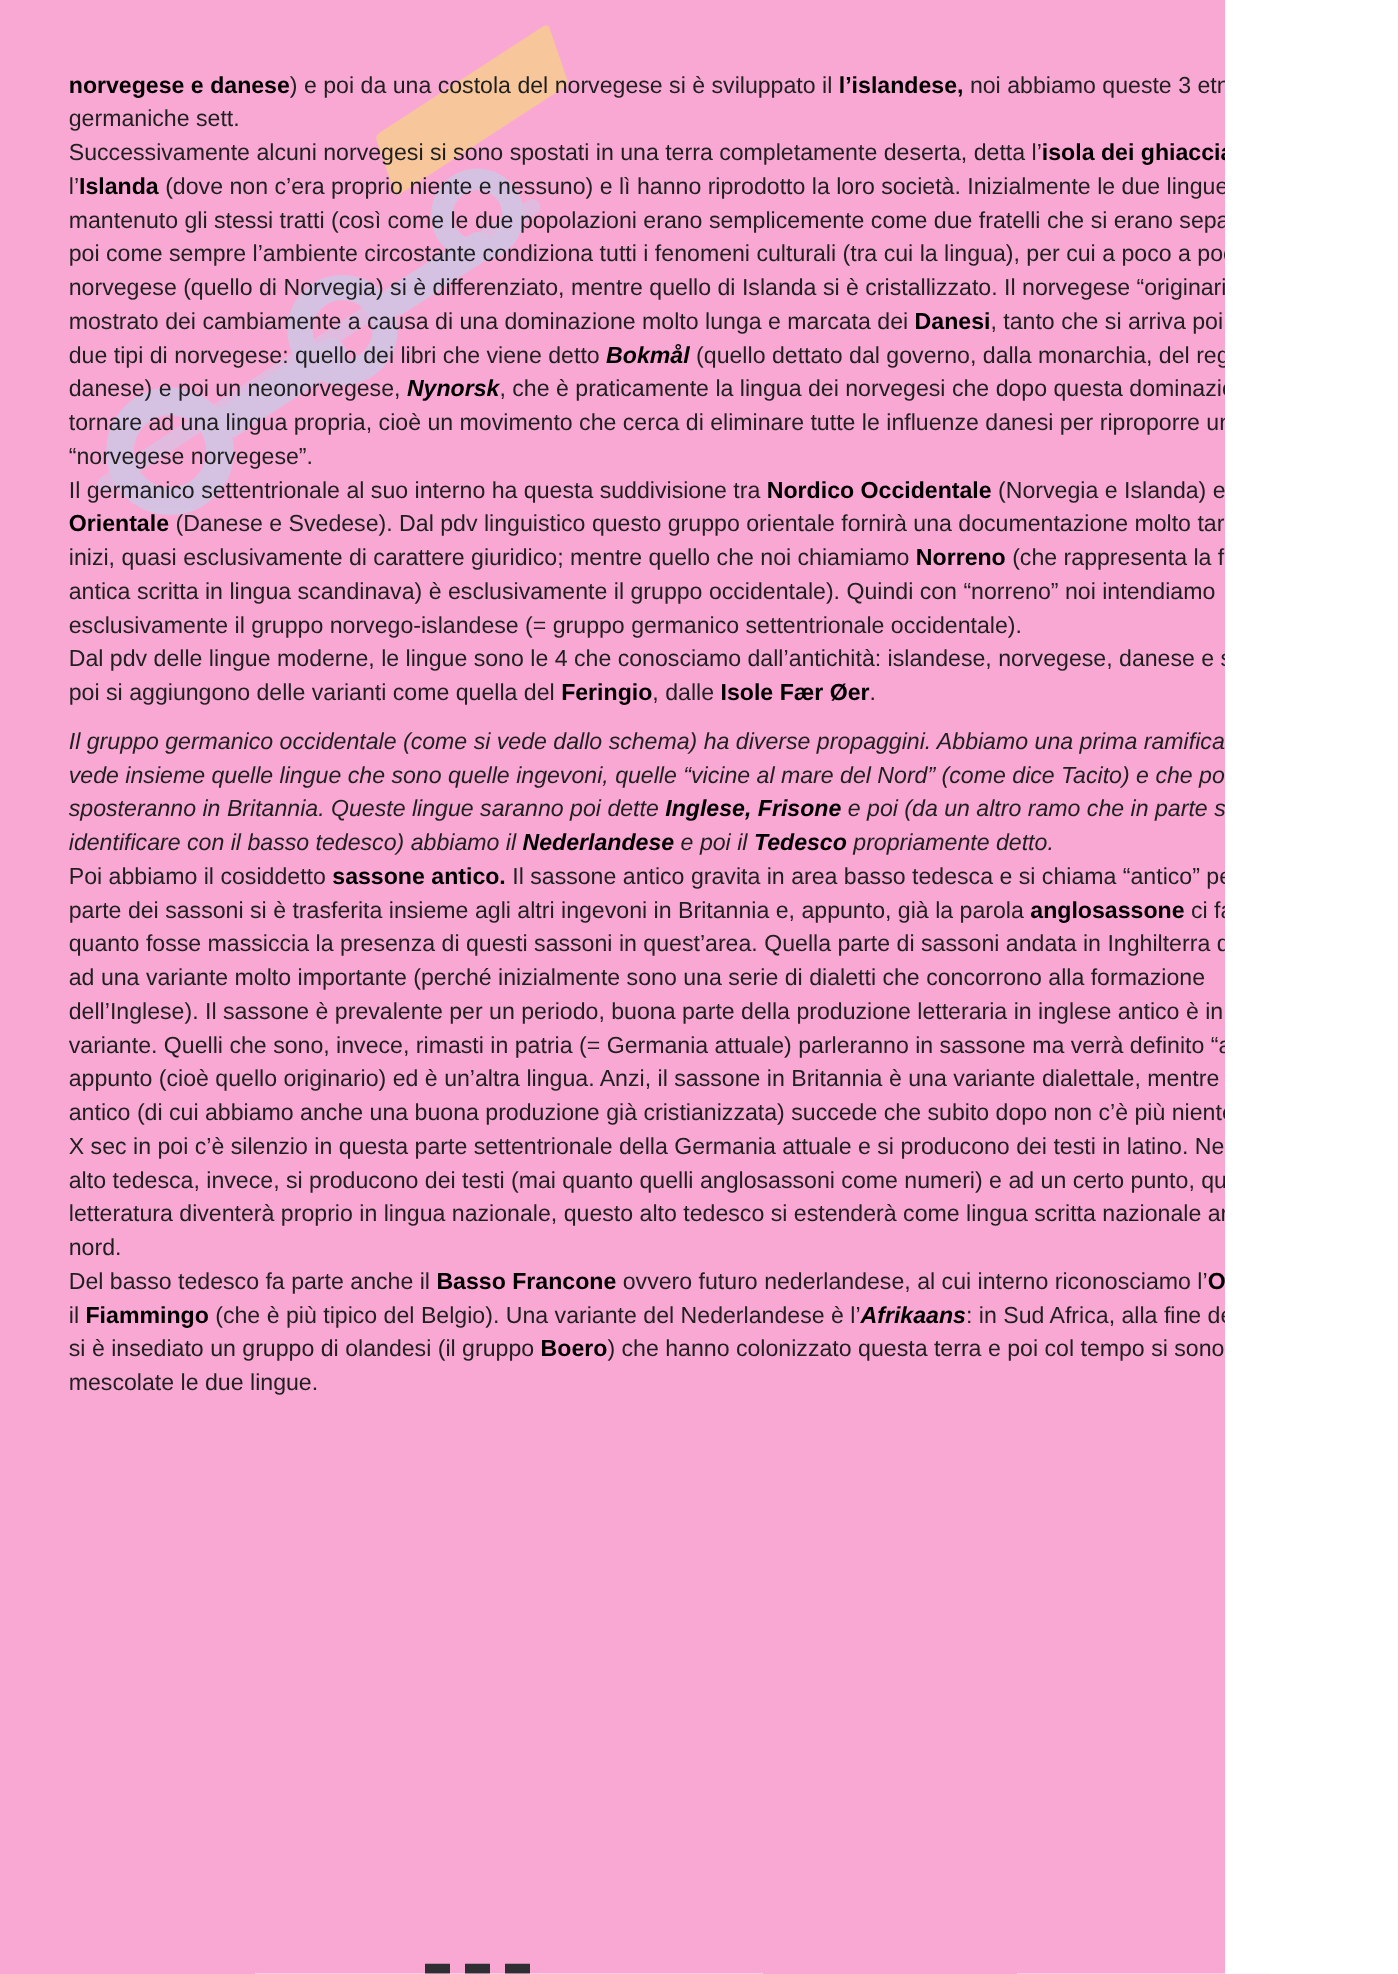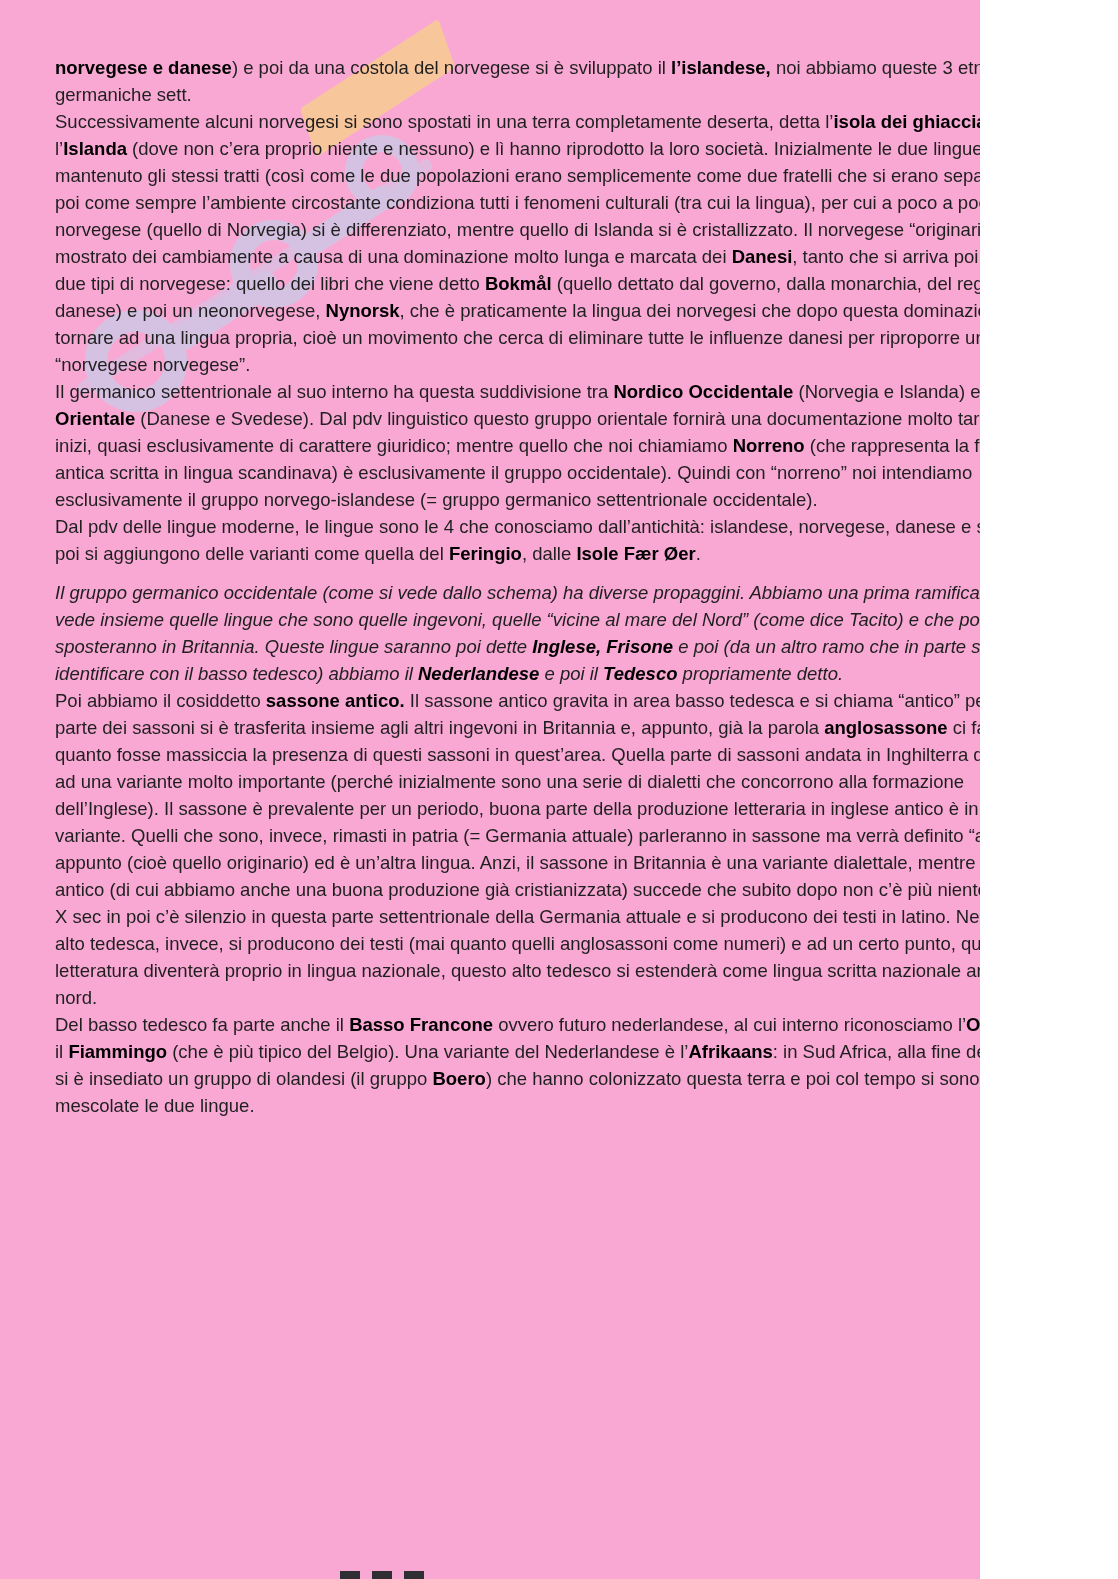--- a/index.html
+++ b/index.html
@@ -44,21 +44,21 @@
     width: 1010px;
     z-index: 2;
     font-size: 18.5px;
     line-height: 27px;
     color: #1f1f1f;
     text-align: left;
   }
   .content p { margin: 0; }
   .content p.gap { margin-top: 12px; font-style: italic; }
   .content b { font-weight: 700; color: #000; }
-  .content b.i { }
+  .content b.i { font-style: italic; }
   
   .bottom-marks {
     position: absolute;
     left: 340px;
     top: 1571px;
     z-index: 2;
     display: flex;
     gap: 12px;
   }
   .bottom-marks span {

